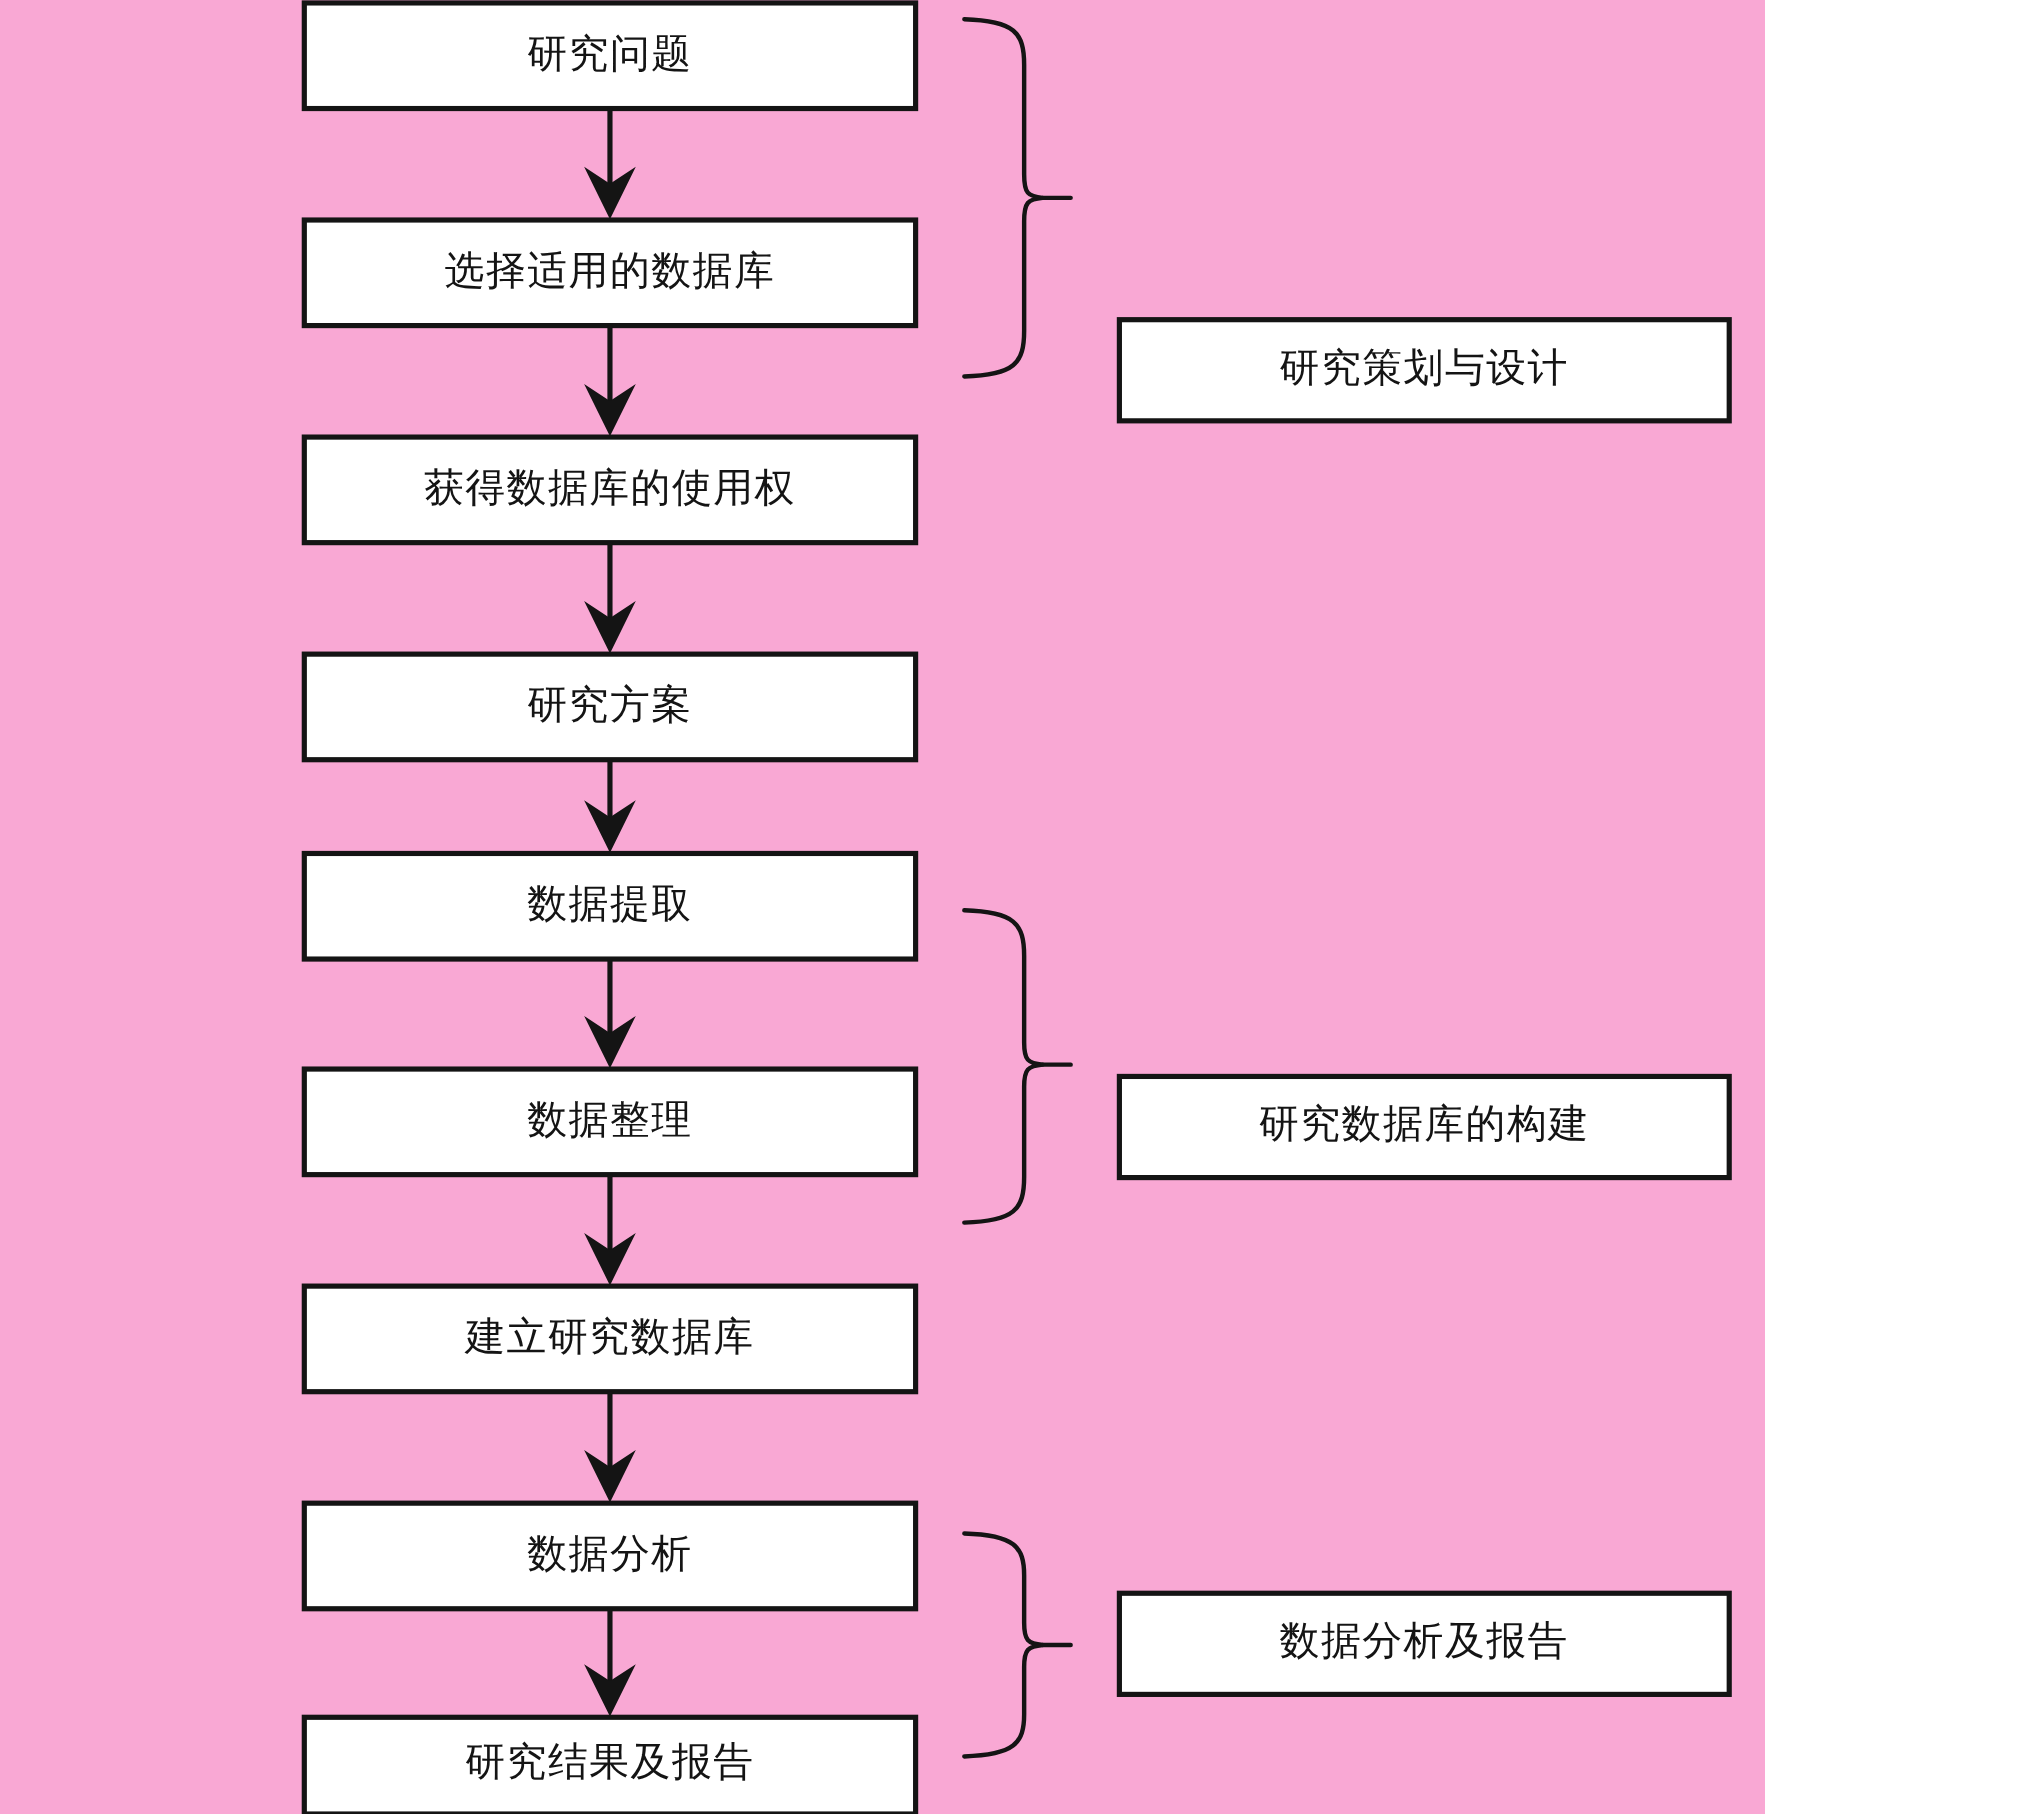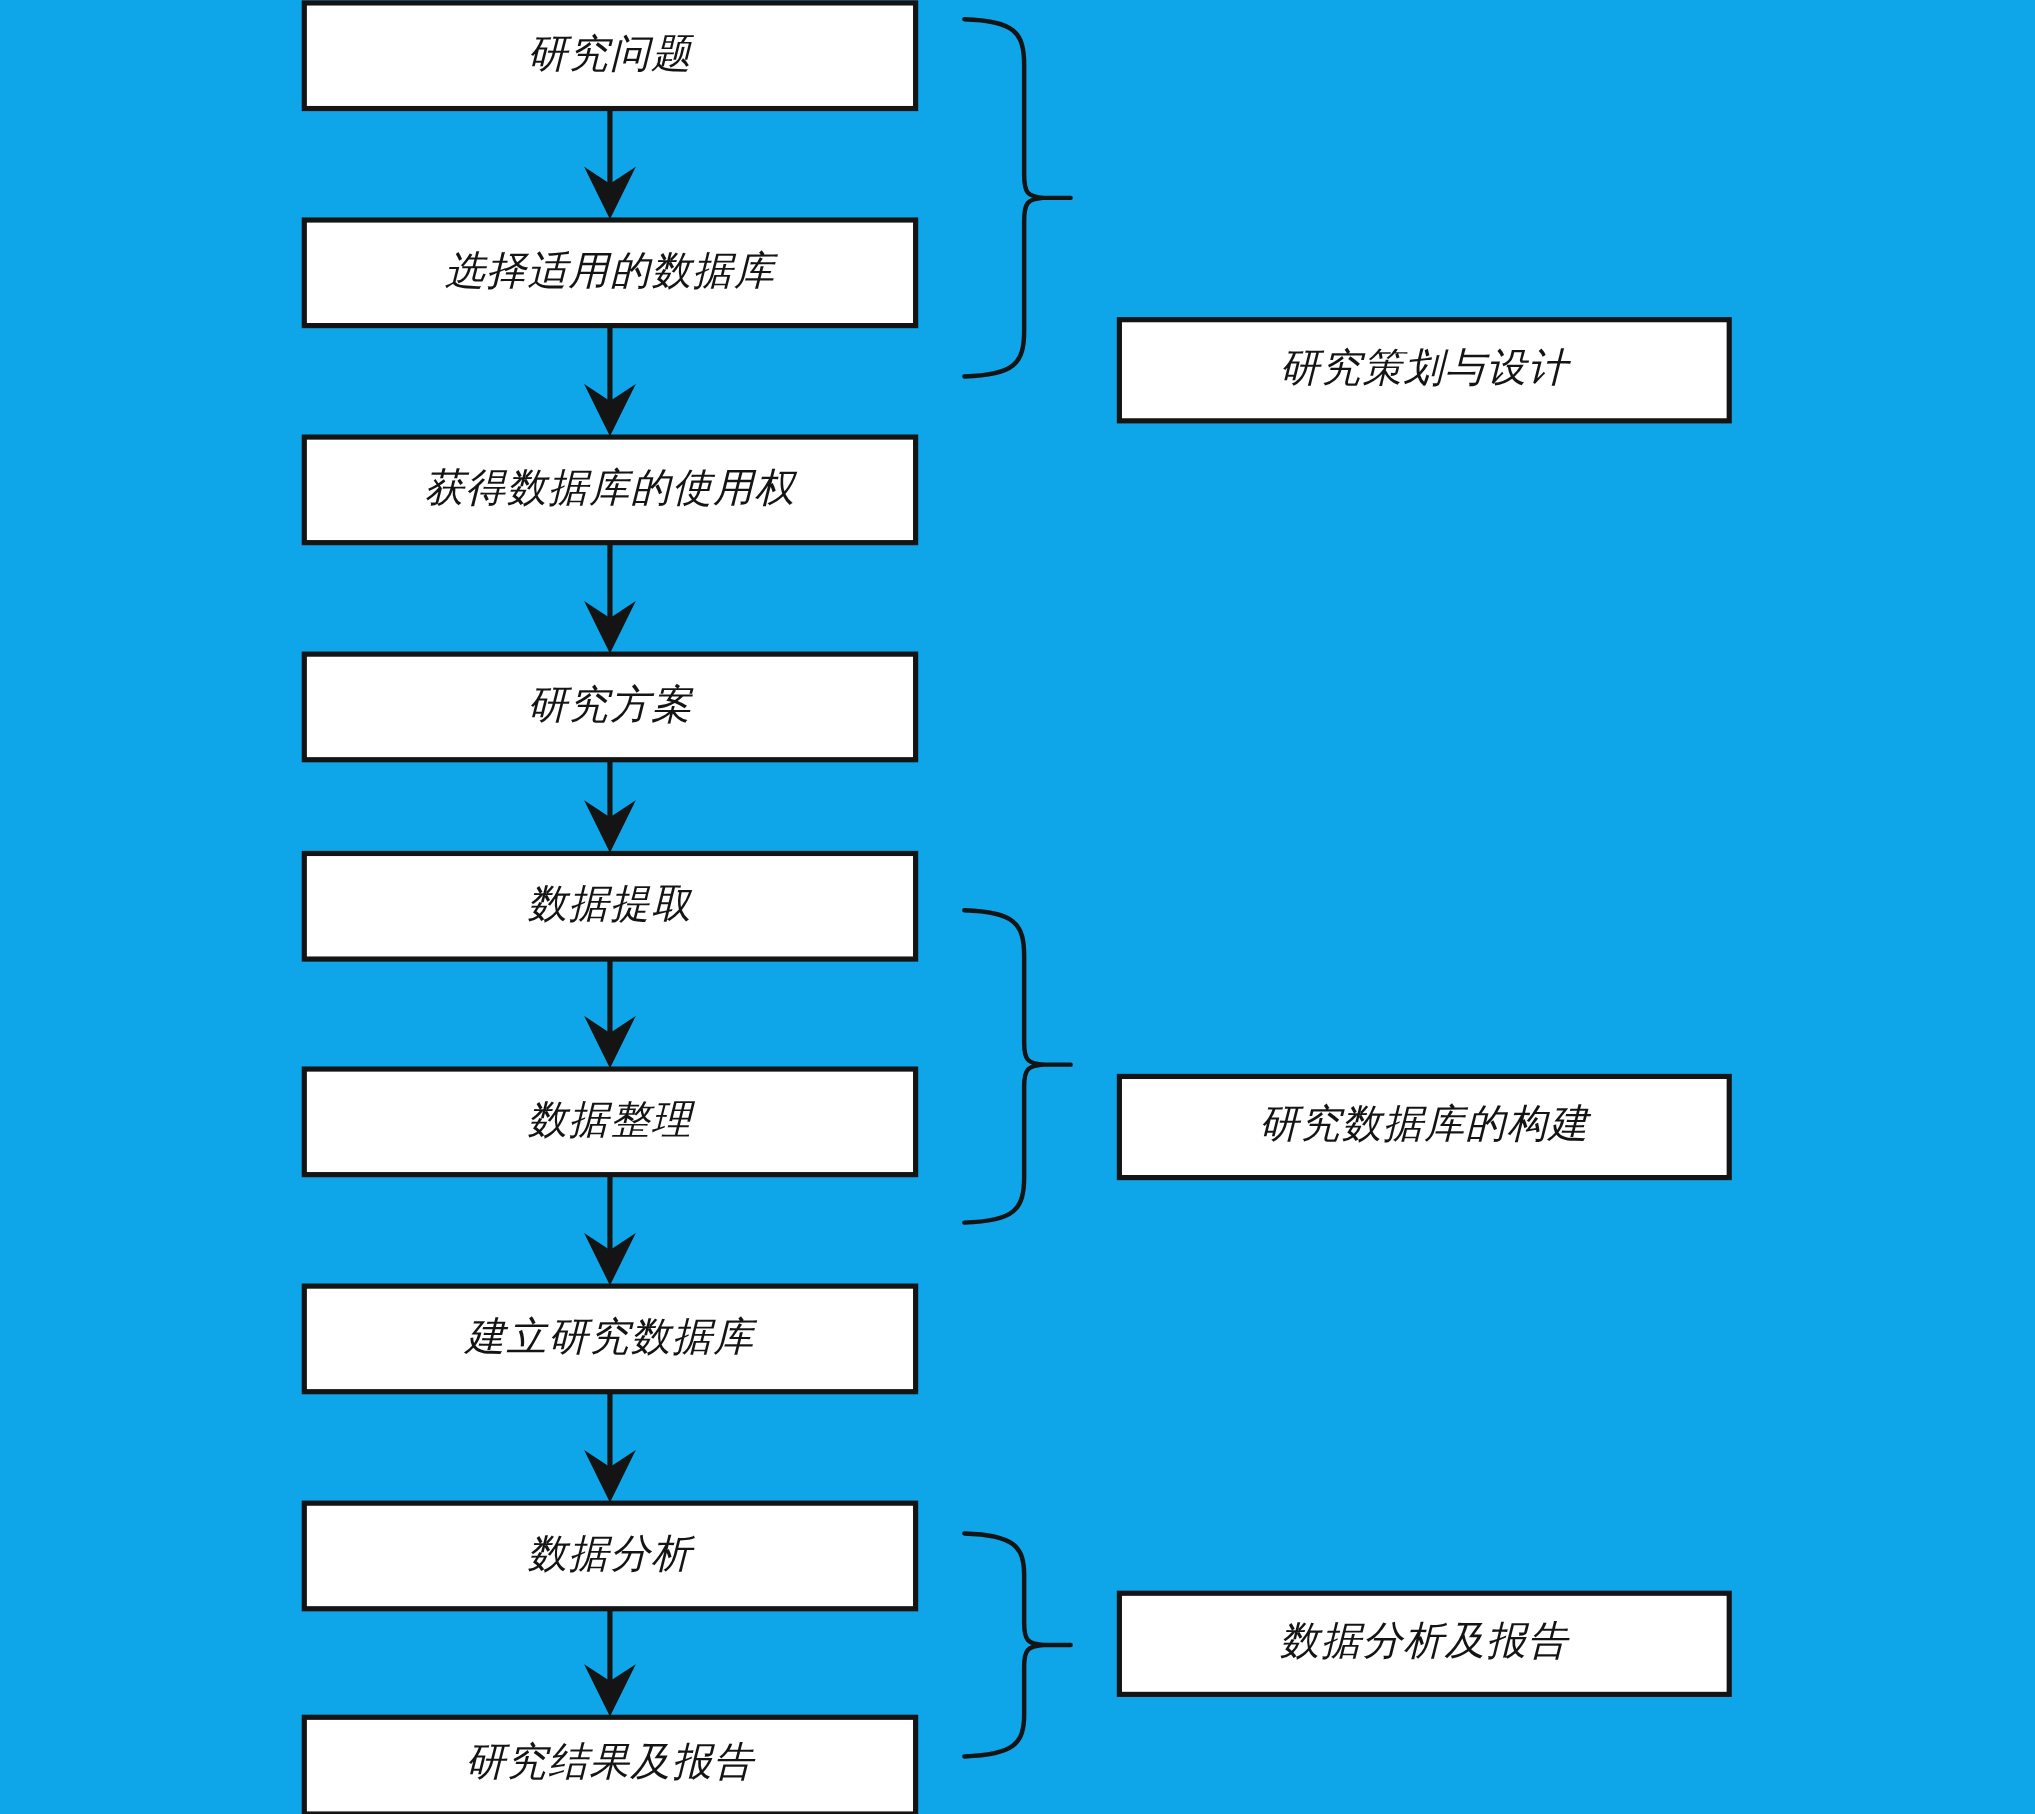--- a/index.html
+++ b/index.html
@@ -5,25 +5,24 @@
   html, body {
     margin: 0;
     padding: 0;
     background: #ffffff;
   }
   body {
     font-family: "Liberation Serif", "DejaVu Serif", serif;
   }
   #canvas-wrap {
     position: relative;
-    width: 2035px;
+    width: 1765px;
     height: 1814px;
-    background: #0ea5e9;
+    background: #f9a8d4;
     overflow: hidden;
-    font-style: italic;
   }
   svg#diagram {
     display: block;
     width: 2035px;
     height: 1814px;
   }
   .node-rect {
     fill: #ffffff;
     stroke: #141414;
     stroke-width: 7;

